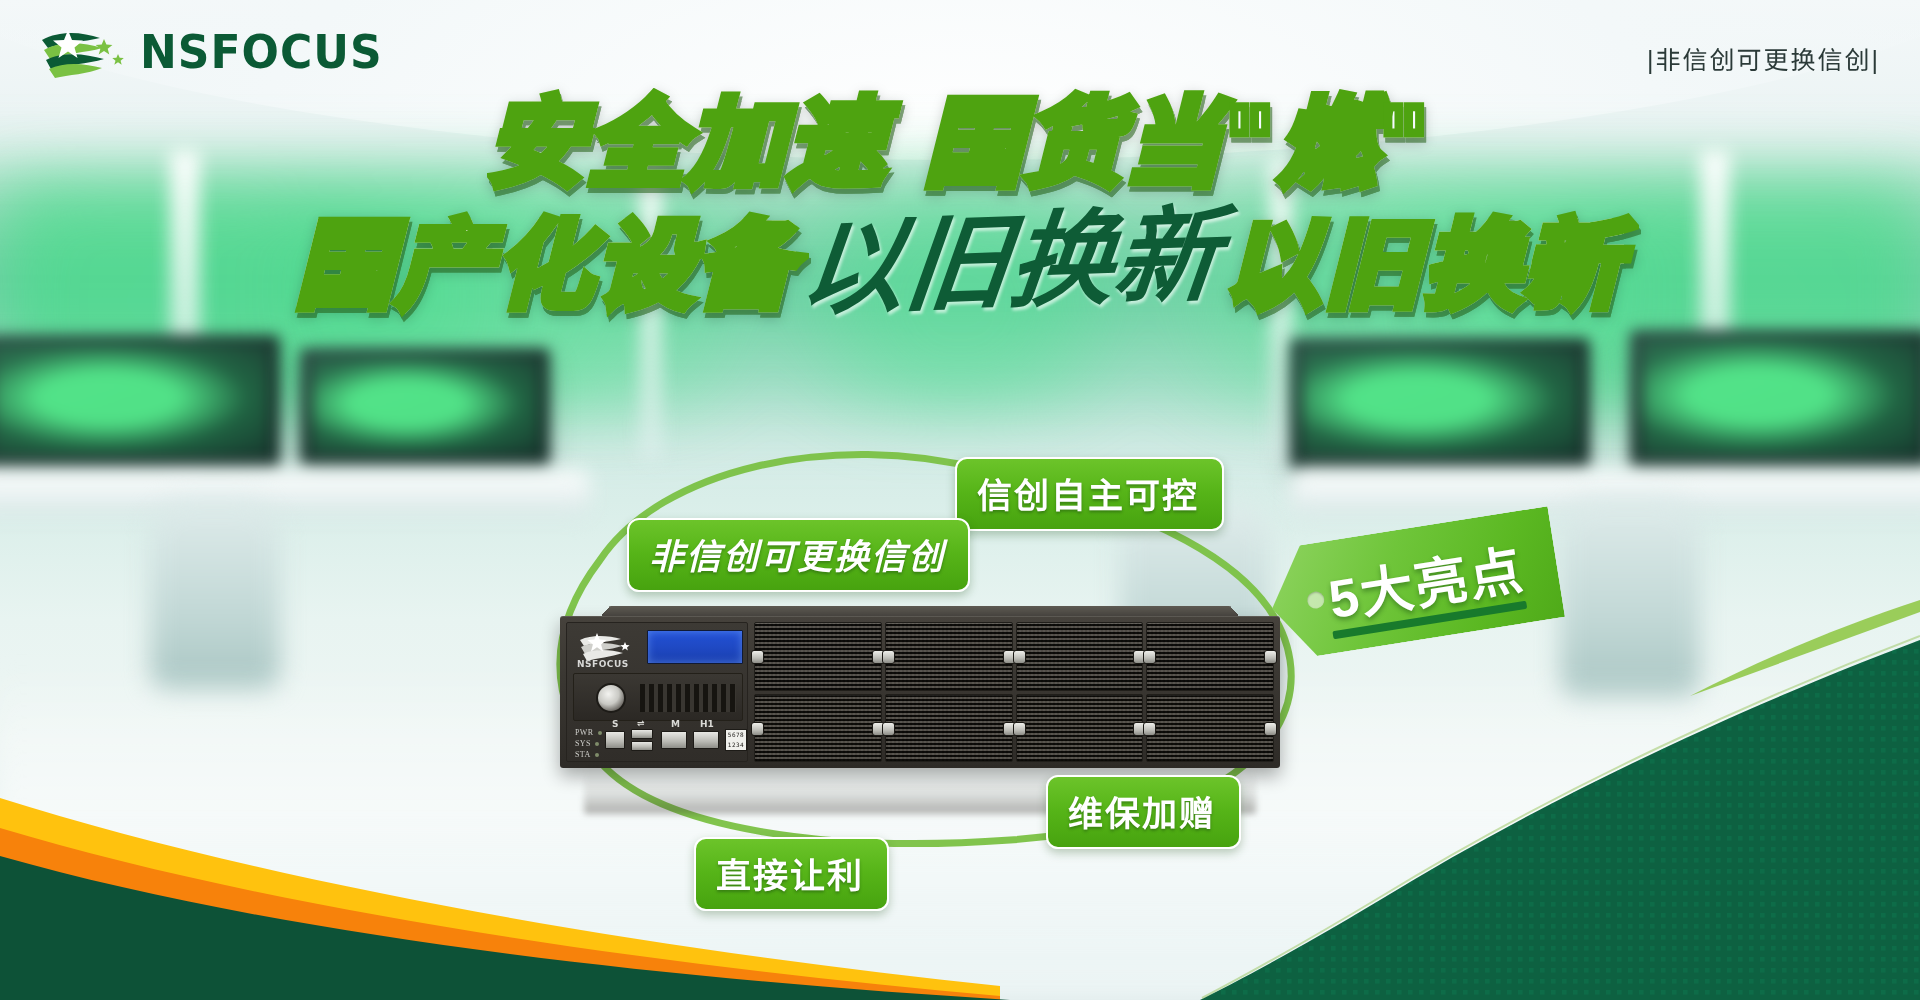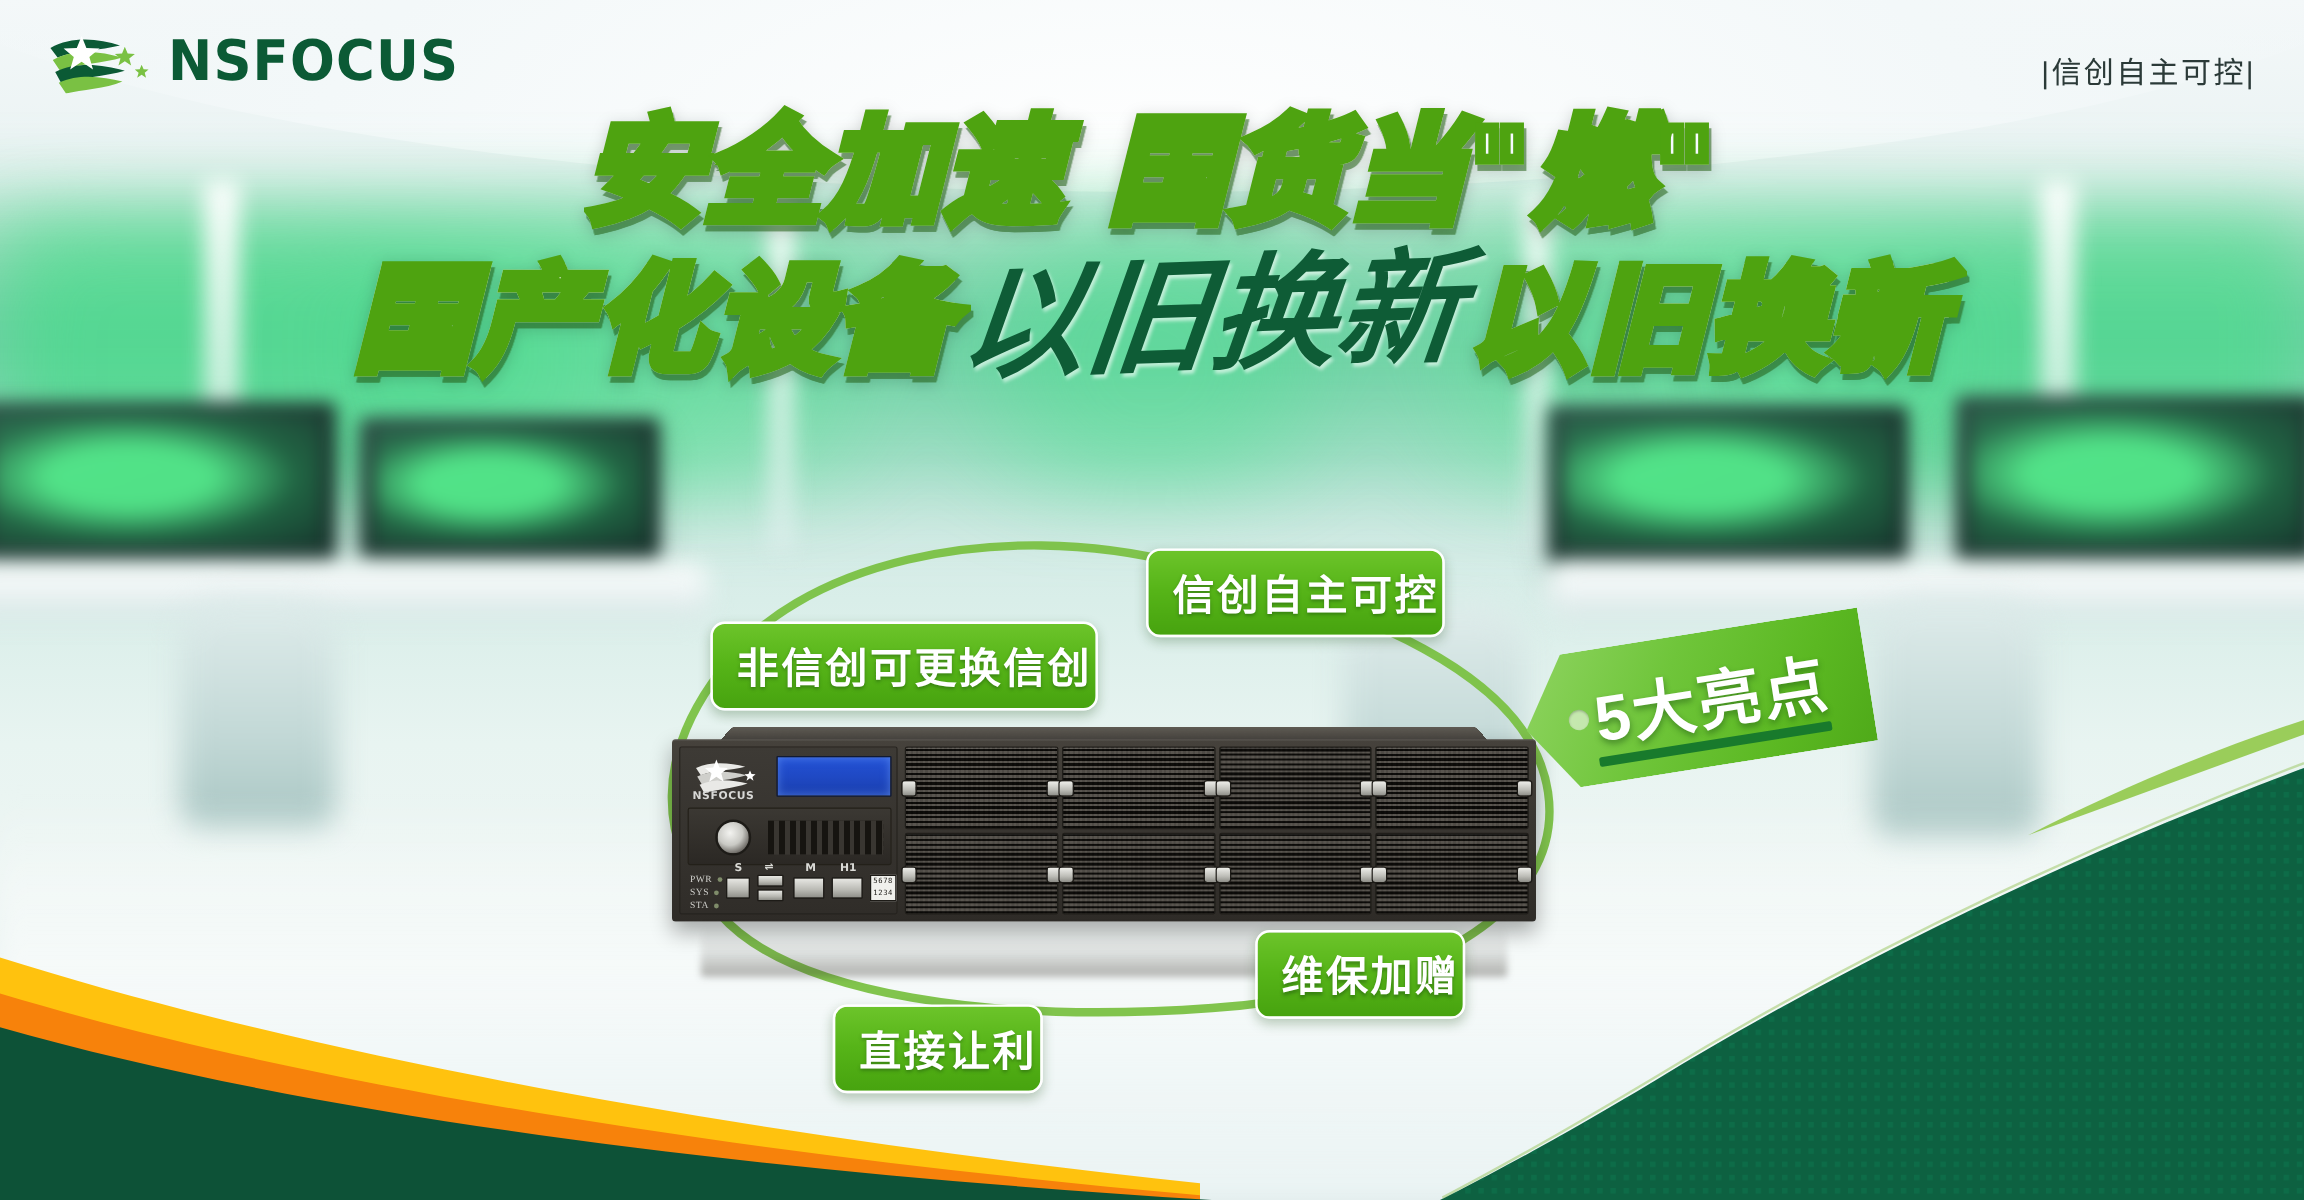--- a/index.html
+++ b/index.html
@@ -126,21 +126,21 @@
     margin:0 6px;
   }
 
   
   .ring{ position:absolute; left:0; top:0; width:1920px; height:1000px; z-index:20; pointer-events:none; }
 
   
   .badge{
     position:absolute; z-index:30;
     display:inline-flex; align-items:center; justify-content:center;
-    padding:8px 3px 11px 20px;
+    padding:8px 23px 11px 20px;
     border-radius:12px;
     background:linear-gradient(180deg,#6cc42a 0%,#56b418 48%,#47a30f 100%);
     border:2px solid #ffffff;
     box-shadow:0 4px 10px rgba(30,80,20,.28);
     color:#ffffff; font-weight:800; font-size:35px; letter-spacing:2px;
     white-space:nowrap;
     text-shadow:0 2px 3px rgba(25,70,15,.45);
   }
 
   
@@ -299,21 +299,21 @@
       <path d="M6 24 C24 14, 46 17, 64 22 C48 27, 26 27, 12 33 Z" fill="#7ac143"></path>
       <path d="M8 34 C26 25, 48 28, 66 33 C50 38, 28 38, 14 45 Z" fill="#0b5a35"></path>
       <path d="M11 43 C28 35, 48 38, 64 42 C50 48, 30 49, 17 52 Z" fill="#7ac143"></path>
       <path d="M30 4 l4 10 11 .5 -8.5 7 3 10.5 -9.5-6.5 -9.5 6.5 3-10.5 -8.5-7 11-.5 Z" fill="#ffffff"></path>
       <path d="M66 13 l2.4 5.6 6 .3 -4.7 3.9 1.6 5.8 -5.3-3.6 -5.3 3.6 1.7-5.8 -4.7-3.9 6-.3 Z" fill="#7ac143"></path>
       <path d="M80 28 l1.7 3.8 4.1.2 -3.2 2.7 1.1 4 -3.7-2.5 -3.7 2.5 1.2-4 -3.2-2.7 4.1-.2 Z" fill="#7ac143"></path>
     </svg>
     <div class="logo-text">NSFOCUS</div>
   </div>
 
-  <div class="tagline">|信创自主可控|</div>
+  <div class="tagline">|非信创可更换信创|</div>
 
   <div class="headline">
     <div class="hl-line1">
       <span class="gtxt">安全加速 国货当"燃"</span>
     </div>
     <div class="hl-line2">
       <span class="gtxt">国产化设备</span>
       <span class="brush">以旧换新</span>
       <span class="gtxt">以旧换新</span>
     </div>
@@ -381,21 +381,21 @@
         <div class="bay"></div>
         <div class="bay"></div>
         <div class="bay"></div>
         <div class="bay"></div>
       </div>
     </div>
     <div class="srv-reflect"></div>
   </div>
 
   <div class="badge" style="left:955px;  top:457px;">信创自主可控</div>
-  <div class="badge" style="left:592px;  top:518px;">非信创可更换信创</div>
+  <div class="badge" style="left:627px;  top:518px;font-style:italic;">非信创可更换信创</div>
   <div class="badge" style="left:1046px; top:775px;">维保加赠</div>
   <div class="badge" style="left:694px;  top:837px;">直接让利</div>
 
   <div class="tag5">
     <div class="tag5-body"></div>
     <div class="tag5-hole"></div>
     <div class="tag5-label">5大亮点</div>
     <div class="tag5-underline"></div>
   </div>
 

